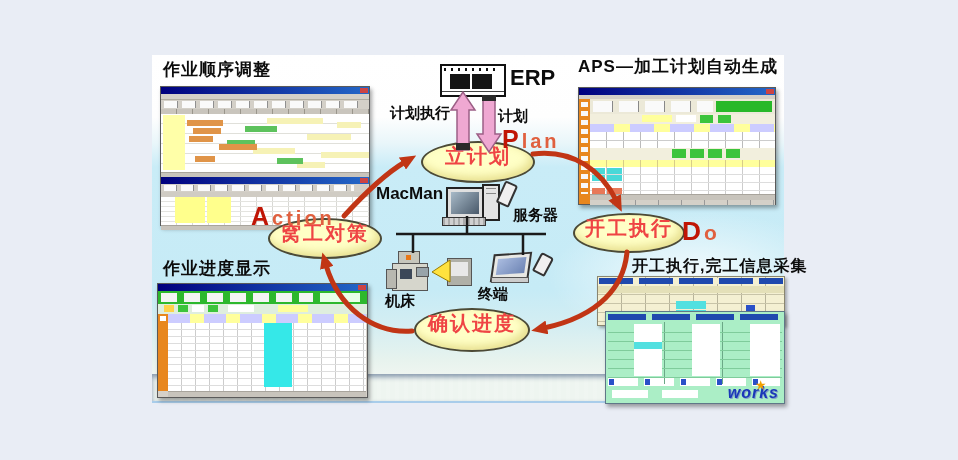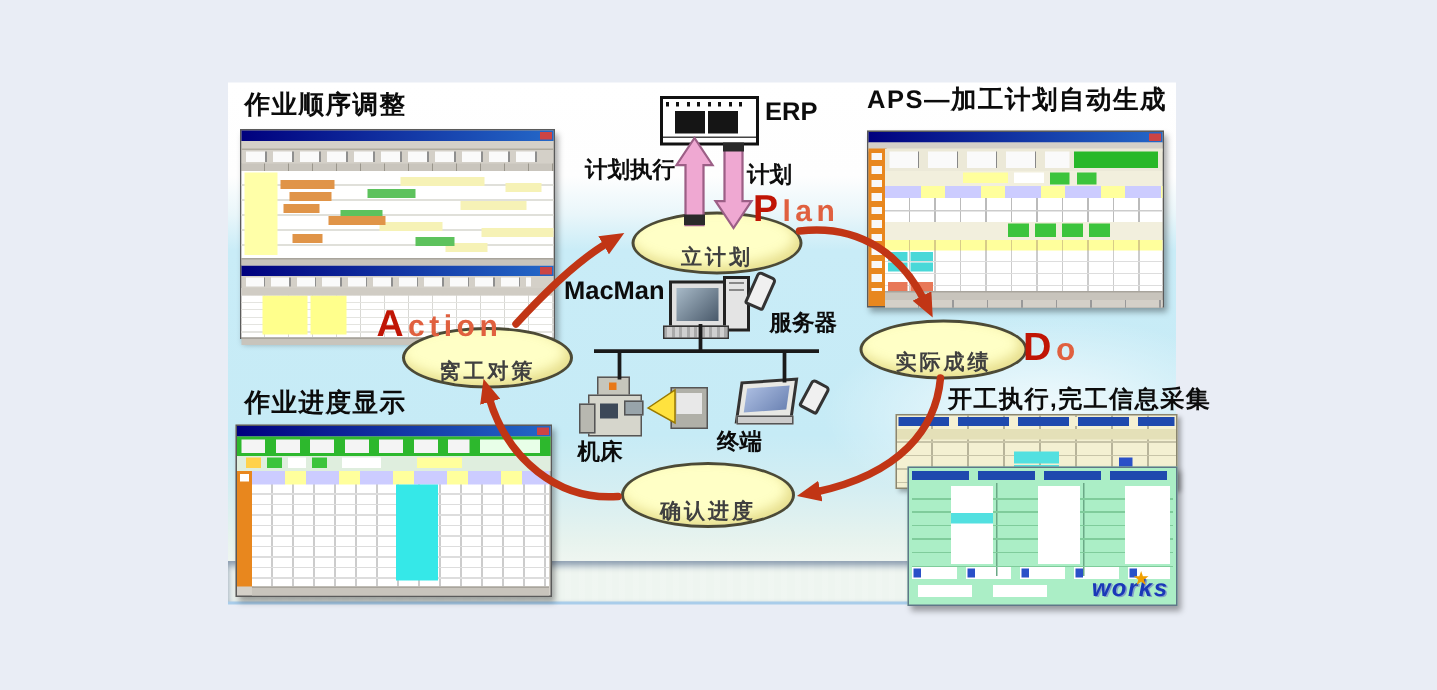--- a/index.html
+++ b/index.html
@@ -23,22 +23,22 @@
     color:rgba(255,255,255,.55);}
 
   
   .sec-title{font-weight:bold;font-size:17px;color:#0c0c0c;letter-spacing:1px;
     white-space:nowrap;z-index:6;}
   .lbl-b{font-weight:bold;font-size:15px;color:#0c0c0c;white-space:nowrap;z-index:6;}
   .pdca{position:absolute;font-weight:bold;font-size:20px;color:#e0603f;
     letter-spacing:3px;z-index:6;}
   .pdca::first-letter{color:#c01505;font-size:1.25em;}
   .node{position:absolute;background:#ffffc6;border:2px solid #4c4a36;border-radius:50%;
-    display:flex;align-items:flex-end;justify-content:center;font-weight:bold;font-size:14px;
-    letter-spacing:2px;color:#404040;z-index:6;
+    display:flex;align-items:flex-start;justify-content:center;font-weight:bold;font-size:20px;
+    letter-spacing:2px;color:#ef4444;z-index:6;
     box-shadow:inset -3px -4px 8px rgba(196,176,60,.4);}
 
   
   .win{position:absolute;border:1px solid #5a5a5a;background:#d4d0c8;
     box-shadow:2px 3px 4px rgba(0,0,0,.35);z-index:3;}
   .tbar{height:7px;background:linear-gradient(90deg,#00007e,#2468c8);
     background-image:linear-gradient(#cc4444,#cc4444),linear-gradient(90deg,#00007e,#2468c8);
     background-size:8px 5px,100% 100%;background-position:right 1px top 1px,0 0;
     background-repeat:no-repeat,no-repeat;}
   .menu{height:5px;background:#d4d0c8;border-bottom:1px solid #b0aca0;}
@@ -298,21 +298,21 @@
 
     <div class="w4"></div>
     <div class="w5">
       <div class="works">
         <span>works</span>
         <span class="star">★</span>
       </div>
     </div>
 
     <div class="erp-box abs" style="left:288px;top:9px"></div>
-    <span class="lbl-b abs" style="left:358px;top:10px;font-size:17px">ERP</span>
+    <span class="lbl-b abs" style="left:358px;top:10px;font-size:22px">ERP</span>
     <span class="lbl-b abs" style="left:238px;top:49px">计划执行</span>
     <span class="lbl-b abs" style="left:346px;top:52px">计划</span>
 
     <span class="lbl-b abs" style="left:224px;top:129px;font-size:17px">MacMan</span>
     <div class="srv-mon abs" style="left:294px;top:132px">
         <div class="srv-scr"></div>
       </div>
     <div class="srv-twr abs" style="left:330px;top:129px"></div>
     <div class="srv-kbd abs" style="left:290px;top:162px"></div>
     <div class="scanner abs" style="left:348px;top:127px;transform:rotate(24deg)"></div>
@@ -333,21 +333,21 @@
         <div class="term-scr"></div>
       </div>
     <div class="term-base abs" style="left:339px;top:222px"></div>
     <div class="scanner abs" style="left:384px;top:199px;transform:rotate(28deg);height:17px"></div>
     <span class="lbl-b abs" style="left:326px;top:230px">终端</span>
 
     <div class="node" style="left:269px;top:86px;width:110px;height:38px">
       <span>立计划</span>
     </div>
     <div class="node" style="left:421px;top:158px;width:108px;height:36px">
-      <span>实际成绩</span>
+      <span>开工执行</span>
     </div>
     <div class="node" style="left:262px;top:253px;width:112px;height:40px">
       <span>确认进度</span>
     </div>
     <div class="node" style="left:116px;top:163px;width:110px;height:37px">
       <span>窝工对策</span>
     </div>
 
     <div class="pdca" style="left:350px;top:70px">Plan</div>
     <div class="pdca" style="left:530px;top:161px;font-size:21px">Do</div>

